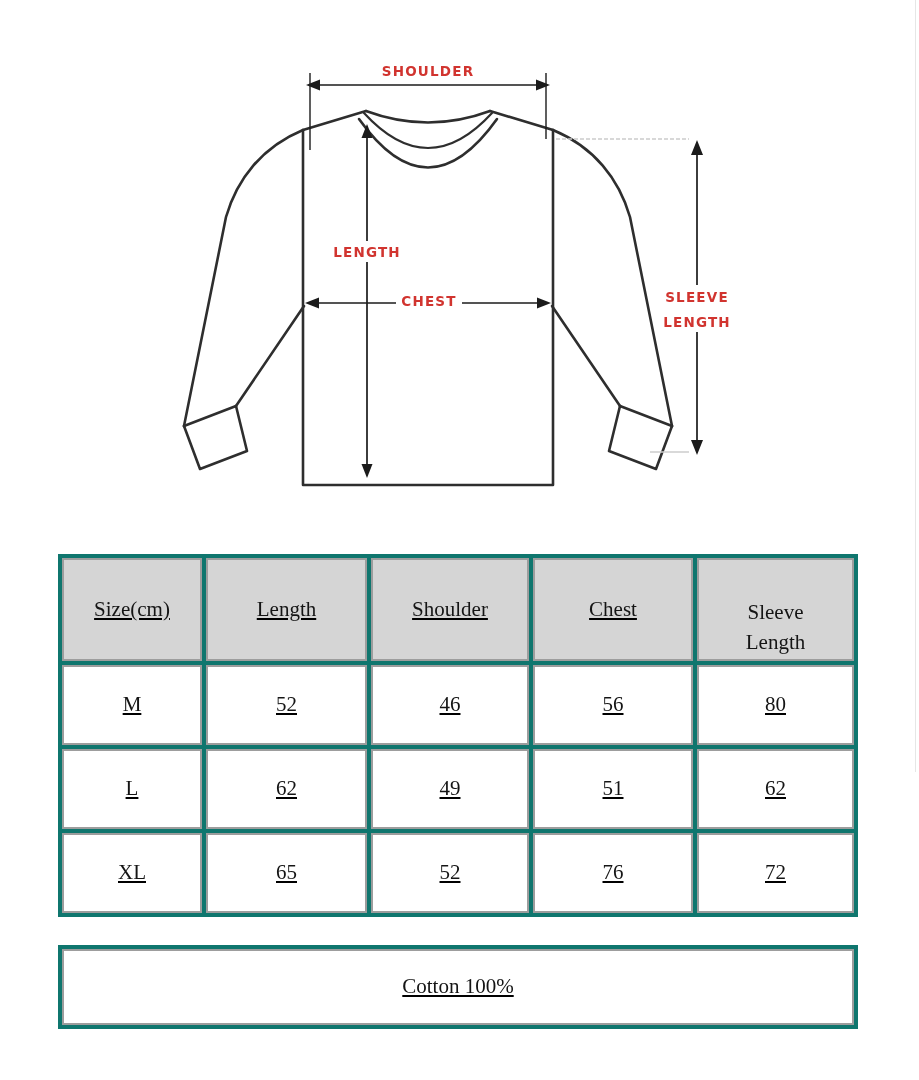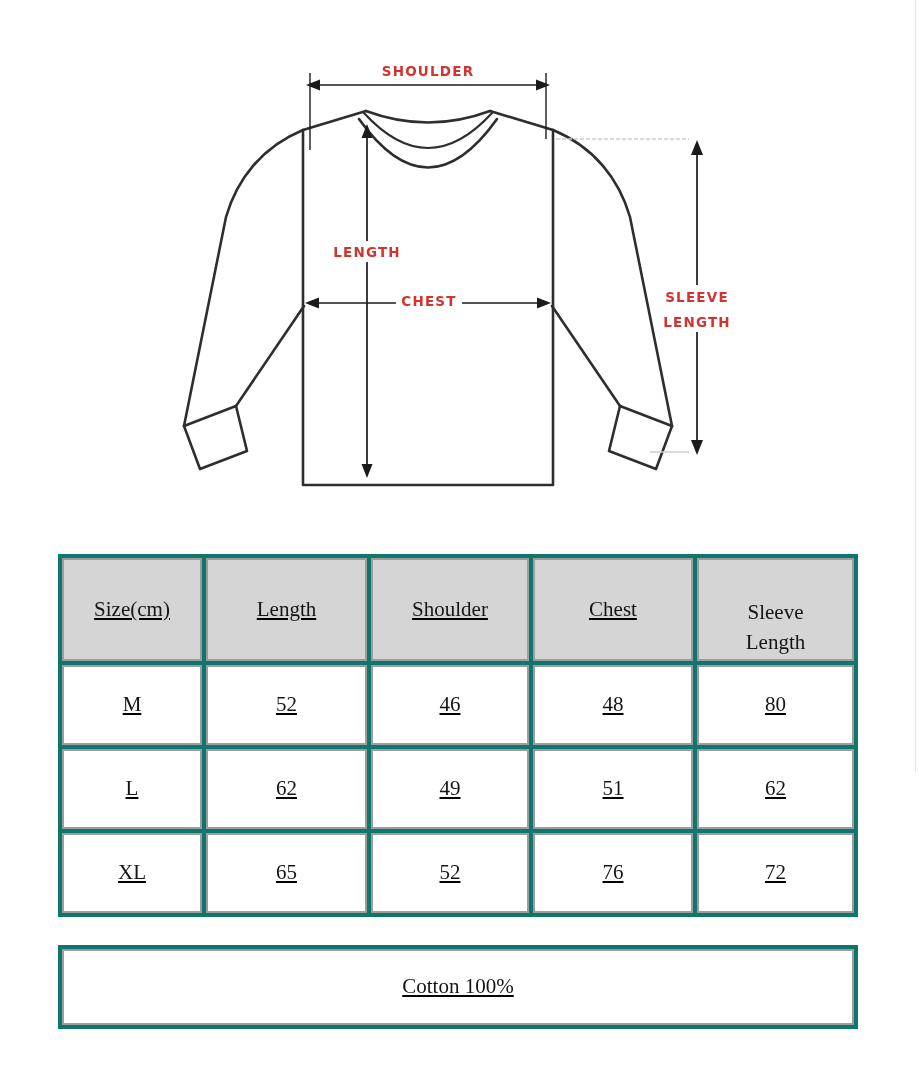--- a/index.html
+++ b/index.html
@@ -154,21 +154,21 @@
         <th>Shoulder</th>
         <th>Chest</th>
         <th><span class="wrap2">Sleeve Length</span></th>
       </tr>
     </thead>
     <tbody>
       <tr>
         <td>M</td>
         <td>52</td>
         <td>46</td>
-        <td>48</td>
+        <td>56</td>
         <td>80</td>
       </tr>
       <tr>
         <td>L</td>
         <td>62</td>
         <td>49</td>
         <td>51</td>
         <td>62</td>
       </tr>
       <tr>

